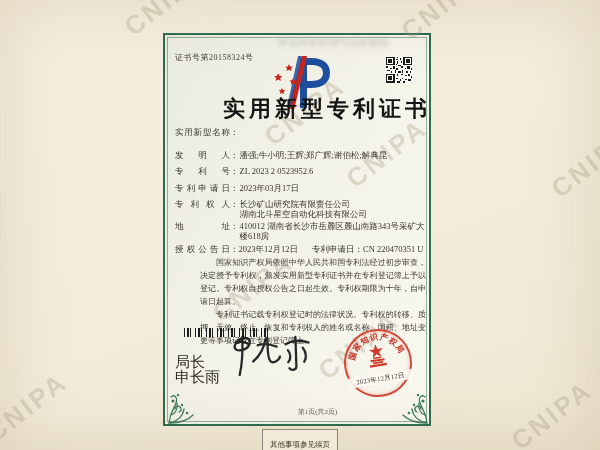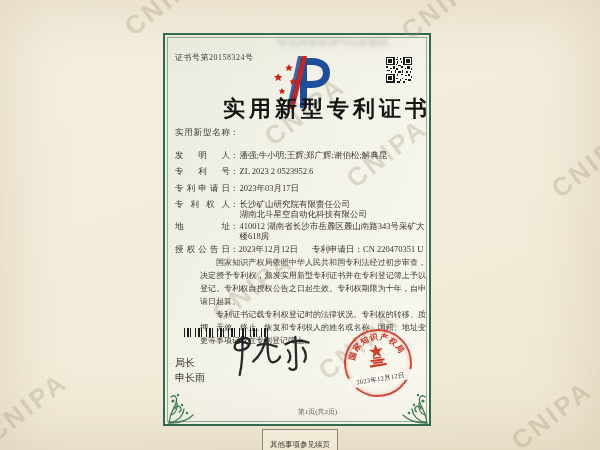--- a/index.html
+++ b/index.html
@@ -32,21 +32,21 @@
   .colon { flex:none; }
   .val { flex:1; white-space:pre-line; margin-left:1px; }
   .pair2 { margin-left:14px; display:flex; }
 
   .legal { position:absolute; left:175px; top:257px; width:251px; font-size:8px; line-height:1.62; color:#3c3a32; text-align:justify; z-index:5; }
   .legal p { text-indent:2em;margin-left:25px; }
 
   .barcode { position:absolute; left:184px; top:328px; width:84px; height:9px; z-index:5;
     background:repeating-linear-gradient(90deg,#1c1c1c 0 1px,transparent 1px 3px,#1c1c1c 3px 5px,transparent 5px 6px,#1c1c1c 6px 7px,transparent 7px 8.5px,#1c1c1c 8.5px 9px,transparent 9px 11px); }
 
-  .director { position:absolute; left:175px; top:355px; font-size:10px; color:#2e2c26; line-height:15px; z-index:5; }
+  .director { position:absolute; left:175px; top:355px; font-size:15px; color:#2e2c26; line-height:15px; z-index:5; }
   .sig { position:absolute; left:222px; top:333px; z-index:6; transform:rotate(-2deg); }
 
   .seal { position:absolute; left:344px; top:329px; width:68px; height:68px; z-index:7; transform:rotate(-9deg); }
   .seal-ring { position:absolute; inset:0; border-radius:50%; border:2.5px solid rgba(206,42,24,.85); box-shadow:0 0 4px rgba(206,42,24,.25) inset; }
   .seal-ch { position:absolute; left:50%; top:50%; font-size:8px; font-weight:bold; color:rgba(200,35,20,.95); font-family:"Liberation Sans","DejaVu Sans",sans-serif; }
   .emblem { position:absolute; left:50%; top:40%; transform:translate(-50%,-50%); opacity:.92; }
   .seal-date { position:absolute; left:2px; right:2px; top:45px; text-align:center; font-size:6.5px; color:#2a2a2a; background:rgba(252,250,243,.9); padding:.5px 0; letter-spacing:.3px; }
 
   .pagenum { position:absolute; left:163px; top:407px; width:309px; text-align:center; font-size:7px; color:#5a564c; z-index:5; }
   .contbox { position:absolute; left:50%; top:429px; transform:translateX(-50%); border:1px solid #8d887a; padding:10px 7px; font-size:7.5px; color:#3a382f; z-index:45; background:rgba(246,240,224,.6); }

